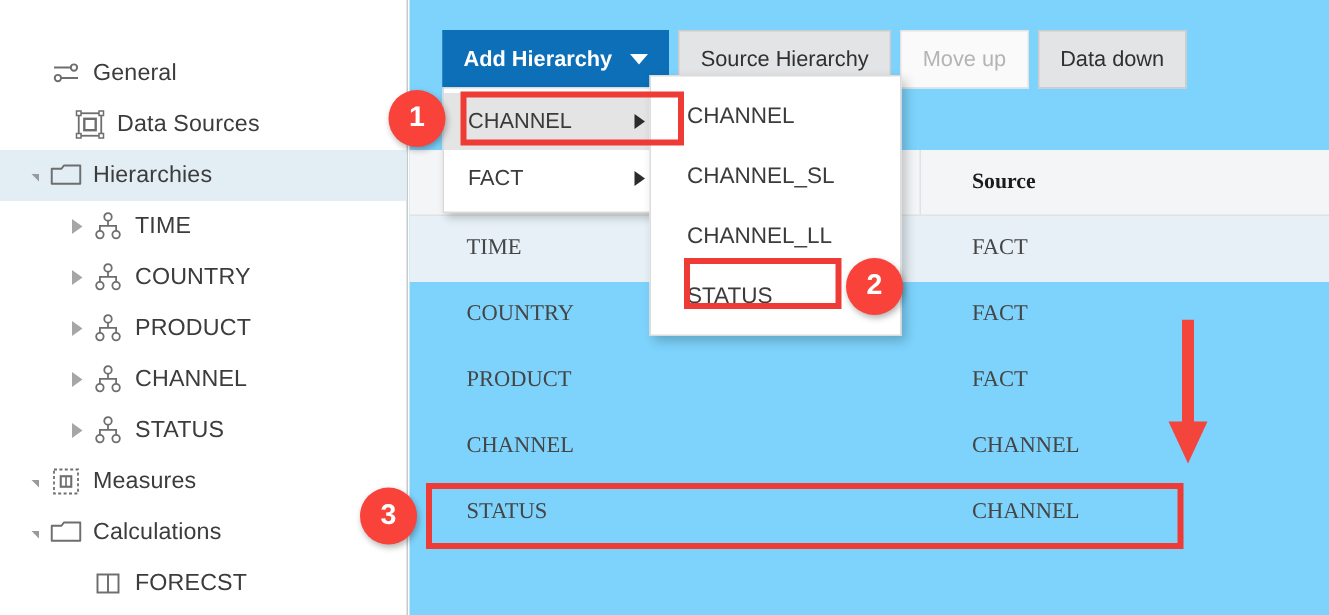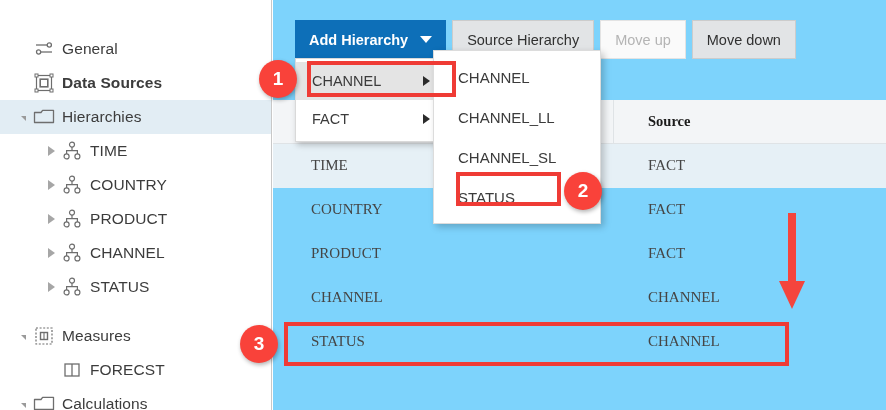--- a/index.html
+++ b/index.html
@@ -222,21 +222,21 @@
           <span class="ico">
             <svg width="20" height="20" viewBox="0 0 20 20">
         <line x1="2" y1="6" x2="13" y2="6" stroke="#6e6e6e" stroke-width="1.3"></line>
         <circle cx="15.3" cy="6" r="2.1" fill="none" stroke="#6e6e6e" stroke-width="1.3"></circle>
         <line x1="7" y1="13" x2="18" y2="13" stroke="#6e6e6e" stroke-width="1.3"></line>
         <circle cx="4.6" cy="13" r="2.1" fill="none" stroke="#6e6e6e" stroke-width="1.3"></circle>
       </svg>
           </span>
           <span class="lbl">General</span>
         </div>
-        <div class="tree-row" style="padding-left: 14px; font-weight: bold;">
+        <div class="tree-row" style="padding-left: 30px;">
           <span class="tw"></span>
           <span class="ico">
             <svg width="20" height="20" viewBox="0 0 20 20">
         <rect x="2.5" y="2.5" width="15" height="15" fill="none" stroke="#6e6e6e" stroke-width="1.2"></rect>
         <rect x="6.2" y="6.2" width="7.6" height="7.6" fill="none" stroke="#6e6e6e" stroke-width="1.6"></rect>
         <rect x="1" y="1" width="3" height="3" fill="#fff" stroke="#6e6e6e" stroke-width="1"></rect>
         <rect x="16" y="1" width="3" height="3" fill="#fff" stroke="#6e6e6e" stroke-width="1"></rect>
         <rect x="1" y="16" width="3" height="3" fill="#fff" stroke="#6e6e6e" stroke-width="1"></rect>
         <rect x="16" y="16" width="3" height="3" fill="#fff" stroke="#6e6e6e" stroke-width="1"></rect>
       </svg>
@@ -317,72 +317,72 @@
           <span class="ico">
             <svg width="20" height="20" viewBox="0 0 20 20">
         <circle cx="10" cy="3.6" r="2.5" fill="none" stroke="#6e6e6e" stroke-width="1.2"></circle>
         <circle cx="4.6" cy="15.4" r="2.5" fill="none" stroke="#6e6e6e" stroke-width="1.2"></circle>
         <circle cx="15.4" cy="15.4" r="2.5" fill="none" stroke="#6e6e6e" stroke-width="1.2"></circle>
         <path d="M10 6.1 L10 9.6 M4.6 12.9 L4.6 9.6 L15.4 9.6 L15.4 12.9" fill="none" stroke="#6e6e6e" stroke-width="1.2"></path>
       </svg>
           </span>
           <span class="lbl">STATUS</span>
         </div>
-        <div class="tree-row" style="padding-left: 14px; margin-top: 15px;">
+        <div class="tree-row" style="padding-left: 14px;">
           <span class="tw">
             <span class="tri-down"></span>
           </span>
           <span class="ico">
             <svg width="20" height="20" viewBox="0 0 20 20">
         <rect x="2" y="2" width="16" height="16" fill="none" stroke="#6e6e6e" stroke-width="1.2" stroke-dasharray="2 1.6"></rect>
         <rect x="6.5" y="6.5" width="7" height="7" fill="none" stroke="#6e6e6e" stroke-width="1.4"></rect>
         <line x1="10" y1="6.5" x2="10" y2="13.5" stroke="#6e6e6e" stroke-width="1.1"></line>
       </svg>
           </span>
           <span class="lbl">Measures</span>
         </div>
+        <div class="tree-row" style="padding-left: 14px;">
+          <span class="tw">
+            <span class="tri-down"></span>
+          </span>
+          <span class="ico">
+            <svg width="22" height="20" viewBox="0 0 22 20">
+        <path d="M1.5 5.5 L8 5.5 L9.6 3.3 L20.5 3.3 L20.5 15.5 L1.5 15.5 Z" fill="none" stroke="#6e6e6e" stroke-width="1.3" stroke-linejoin="round"></path>
+      </svg>
+          </span>
+          <span class="lbl">Calculations</span>
+        </div>
         <div class="tree-row" style="padding-left: 42px;">
           <span class="tw"></span>
           <span class="ico">
             <svg width="20" height="18" viewBox="0 0 20 18">
         <rect x="3" y="3" width="14" height="12" fill="none" stroke="#6e6e6e" stroke-width="1.3"></rect>
         <line x1="10" y1="3" x2="10" y2="15" stroke="#6e6e6e" stroke-width="1.3"></line>
       </svg>
           </span>
           <span class="lbl">FORECST</span>
-        </div>
-        <div class="tree-row" style="padding-left: 14px;">
-          <span class="tw">
-            <span class="tri-down"></span>
-          </span>
-          <span class="ico">
-            <svg width="22" height="20" viewBox="0 0 22 20">
-        <path d="M1.5 5.5 L8 5.5 L9.6 3.3 L20.5 3.3 L20.5 15.5 L1.5 15.5 Z" fill="none" stroke="#6e6e6e" stroke-width="1.3" stroke-linejoin="round"></path>
-      </svg>
-          </span>
-          <span class="lbl">Calculations</span>
         </div>
       </div>
   </div>
 
   <div id="right">
 
     <div id="toolbar">
       <div class="btn primary">
         <span>Add Hierarchy</span>
         <span class="caret-down"></span>
       </div>
       <div class="btn">
         <span>Source Hierarchy</span>
       </div>
       <div class="btn disabled">
         <span>Move up</span>
       </div>
       <div class="btn">
-        <span>Move down</span>
+        <span>Data down</span>
       </div>
     </div>
 
     <div id="table">
       <div class="thead">
         <div class="col-div"></div>
         <div class="th-source">Source</div>
       </div>
       <div id="tbody-host">
           <div class="trow sel">
@@ -420,24 +420,24 @@
           </div>
         </div>
     </div>
 
     <div id="menu2">
       <div id="menu2-host">
           <div class="mi2">
             <span>CHANNEL</span>
           </div>
           <div class="mi2">
+            <span>CHANNEL_SL</span>
+          </div>
+          <div class="mi2">
             <span>CHANNEL_LL</span>
-          </div>
-          <div class="mi2">
-            <span>CHANNEL_SL</span>
           </div>
           <div class="mi2">
             <span>STATUS</span>
           </div>
         </div>
     </div>
 
     <svg id="arrow" viewBox="0 0 28 98">
       <rect x="10" y="0" width="8" height="72" fill="#f4453d"></rect>
       <polygon points="1,68 27,68 14,96" fill="#f4453d"></polygon>

